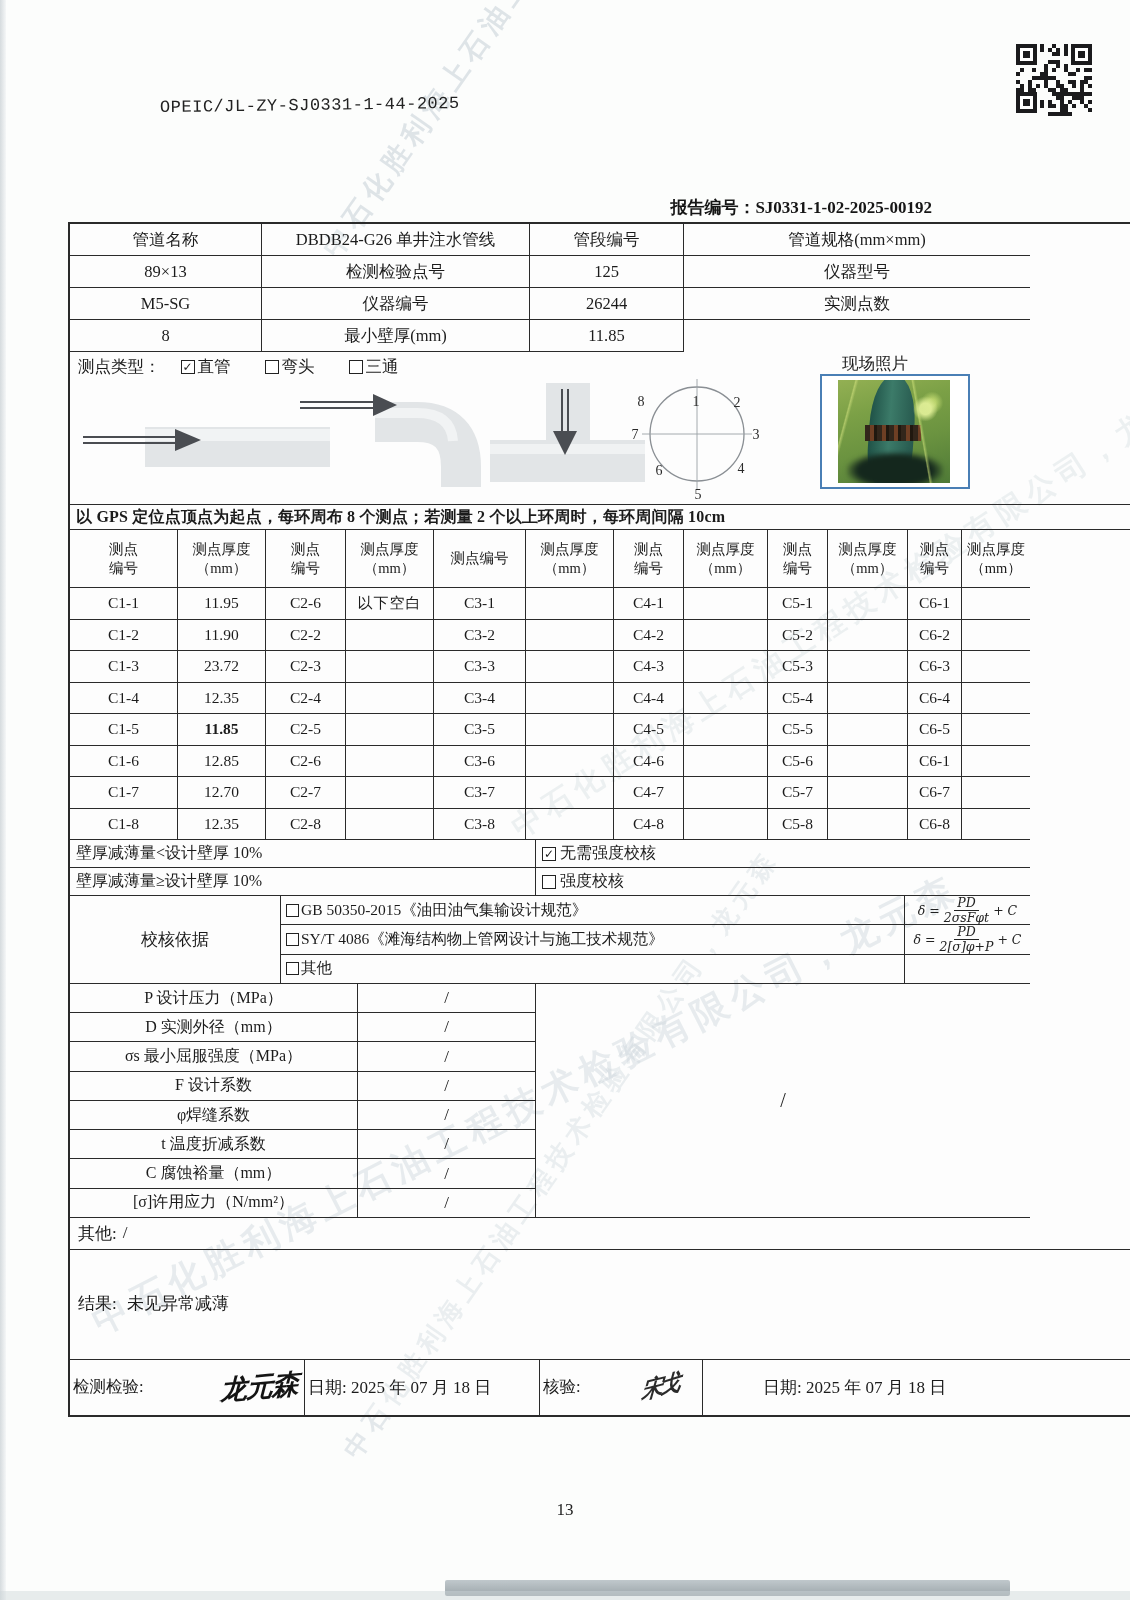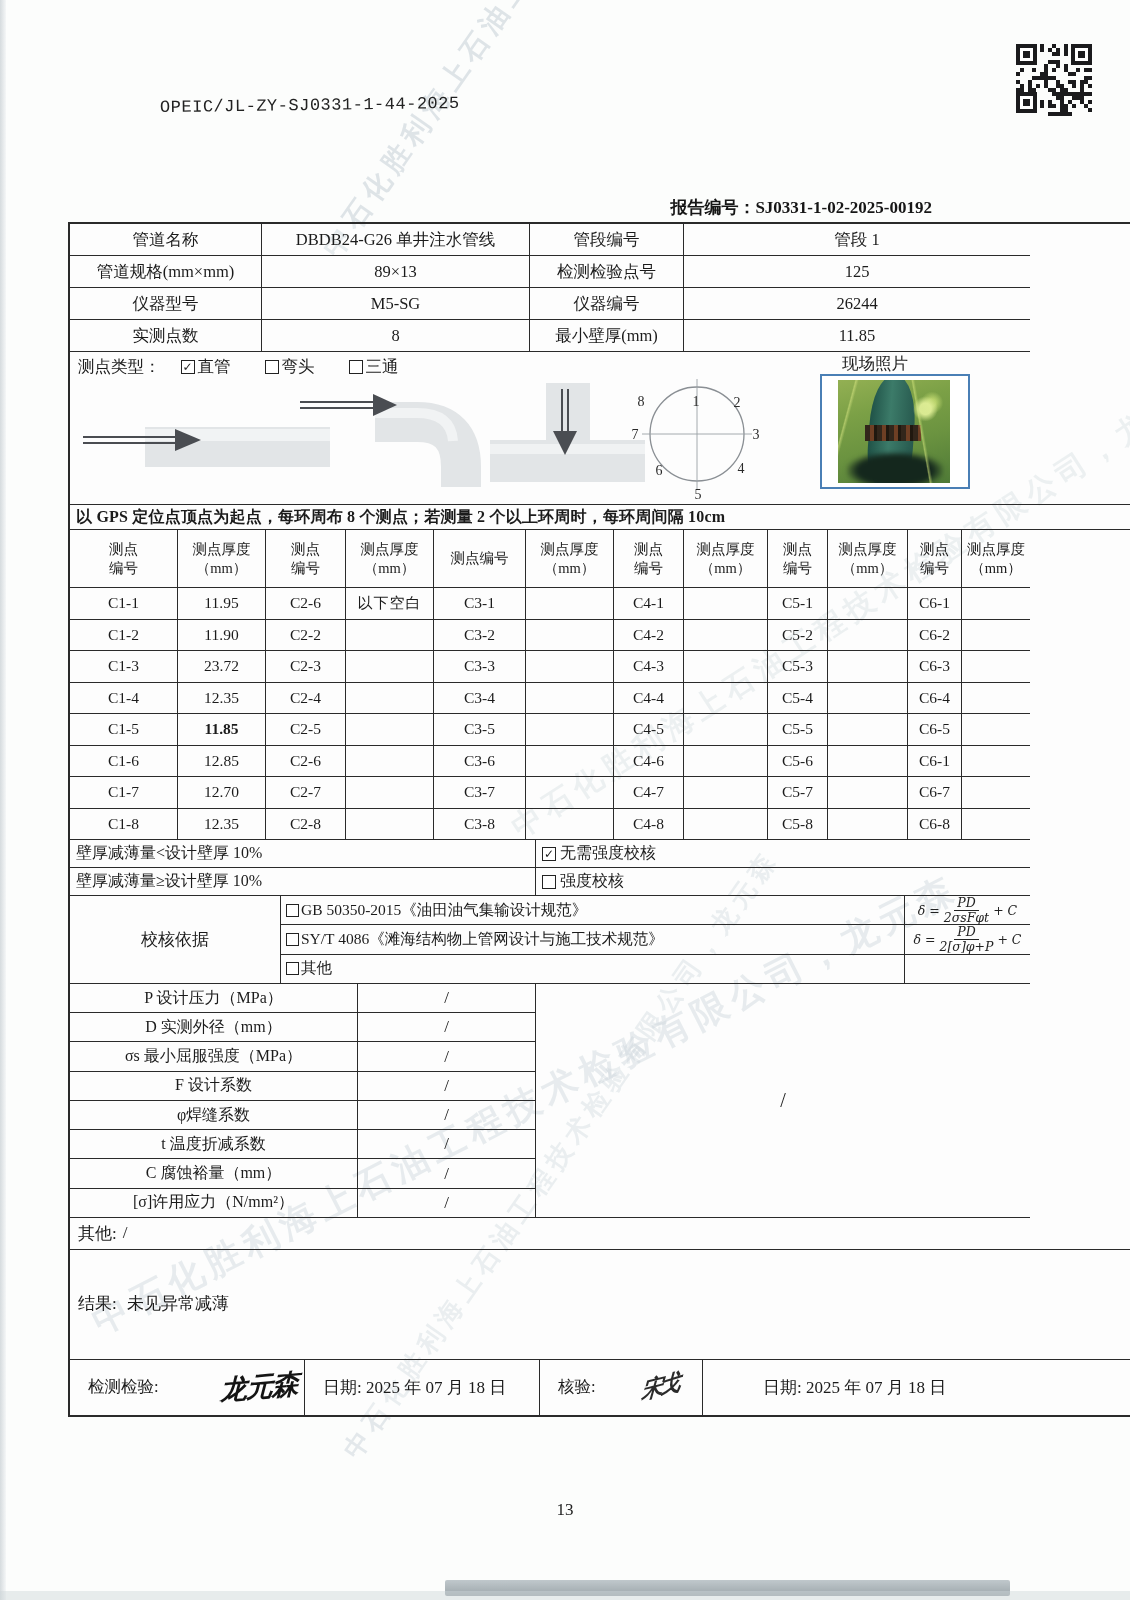--- a/index.html
+++ b/index.html
@@ -114,21 +114,21 @@
   .p-merged{grid-column:3;grid-row:1 / span 8;display:flex;align-items:center;justify-content:center;
       font-size:20px;border-bottom:1px solid #2a2a2a;box-sizing:border-box;}
 
   
   .other-row{height:32px;display:flex;align-items:center;padding-left:8px;font-size:17px;
       border-bottom:1px solid #2a2a2a;box-sizing:border-box;}
   .result-box{height:110px;border-bottom:1px solid #2a2a2a;box-sizing:border-box;position:relative;}
   .result-text{position:absolute;left:8px;top:42px;font-size:17px;}
   .sign-row{display:grid;grid-template-columns:144px 91px 235px 77px 86px 327px;height:55px;}
   .sign-cell{display:flex;align-items:center;border-right:1px solid #2a2a2a;box-sizing:border-box;
-      padding-left:18px;font-size:16.5px;}
+      padding-left:3px;font-size:16.5px;}
   .sign-cell:last-child{border-right:none;}
   .sig{font-weight:bold;font-style:italic;font-size:27px;transform:rotate(-5deg) skewX(-6deg);
       color:#141414;letter-spacing:-1px;}
   .sig2{font-size:22px;transform:rotate(-14deg) skewX(-18deg);letter-spacing:-3px;opacity:.9;}
   .sign-date{justify-content:flex-start;font-size:17px;}
 
   .page-number{position:absolute;left:0;top:1500px;width:1130px;text-align:center;font-size:17px;color:#222;}
 </style>
 </head>
 <body>
@@ -260,21 +260,20 @@
     <div class="report-no">
       <span>报告编号：</span><span>SJ0331-1-02-2025-00192</span>
     </div>
 
     <div class="doc-table">
 
       <div class="info-grid">
           <div class="cell">管道名称</div>
           <div class="cell">DBDB24-G26 单井注水管线</div>
           <div class="cell">管段编号</div>
-          <div class="cell">管段 1</div>
           <div class="cell">管道规格(mm×mm)</div>
           <div class="cell">89×13</div>
           <div class="cell">检测检验点号</div>
           <div class="cell">125</div>
           <div class="cell">仪器型号</div>
           <div class="cell">M5-SG</div>
           <div class="cell">仪器编号</div>
           <div class="cell">26244</div>
           <div class="cell">实测点数</div>
           <div class="cell">8</div>

